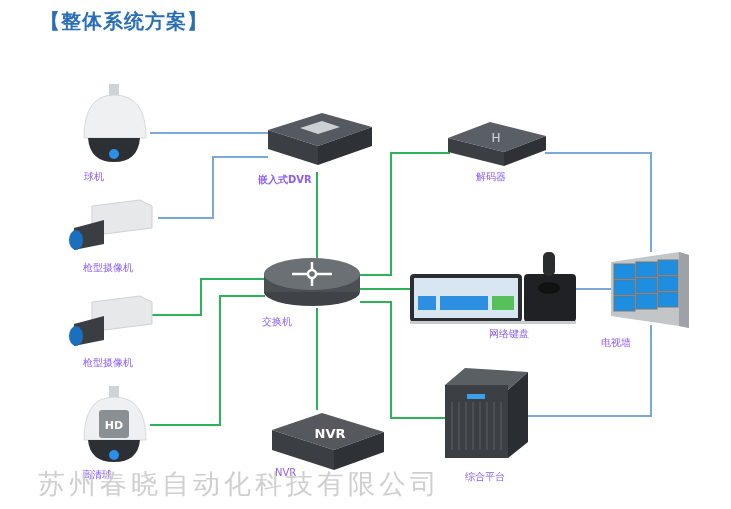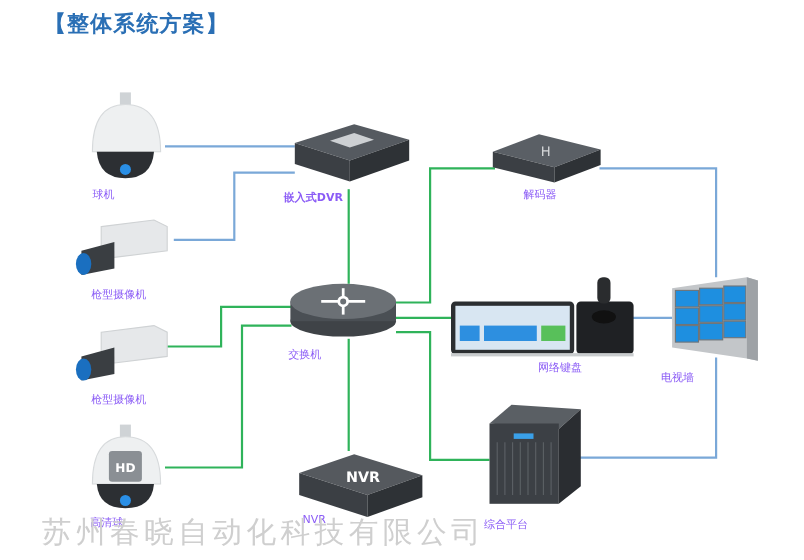--- a/index.html
+++ b/index.html
@@ -143,15 +143,15 @@
 <div class="lbl" style="left:84px;top:170px;">球机</div>
 <div class="lbl" style="left:258px;top:173px;font-weight:bold;">嵌入式DVR</div>
 <div class="lbl" style="left:476px;top:170px;">解码器</div>
 <div class="lbl" style="left:83px;top:261px;">枪型摄像机</div>
 <div class="lbl" style="left:262px;top:315px;font-family:Liberation Mono, monospace;">交换机</div>
 <div class="lbl" style="left:457px;top:327px;margin-left:32px;">网络键盘</div>
 <div class="lbl" style="left:601px;top:336px;">电视墙</div>
 <div class="lbl" style="left:83px;top:356px;">枪型摄像机</div>
 <div class="lbl" style="left:82px;top:468px;text-align:right;">高清球</div>
 <div class="lbl" style="left:275px;top:467px;">NVR</div>
-<div class="lbl" style="left:440px;top:470px;">综合平台</div>
+<div class="lbl" style="left:465px;top:470px;">综合平台</div>
 
 <div class="watermark">苏州春晓自动化科技有限公司</div>
 
 </body></html>

